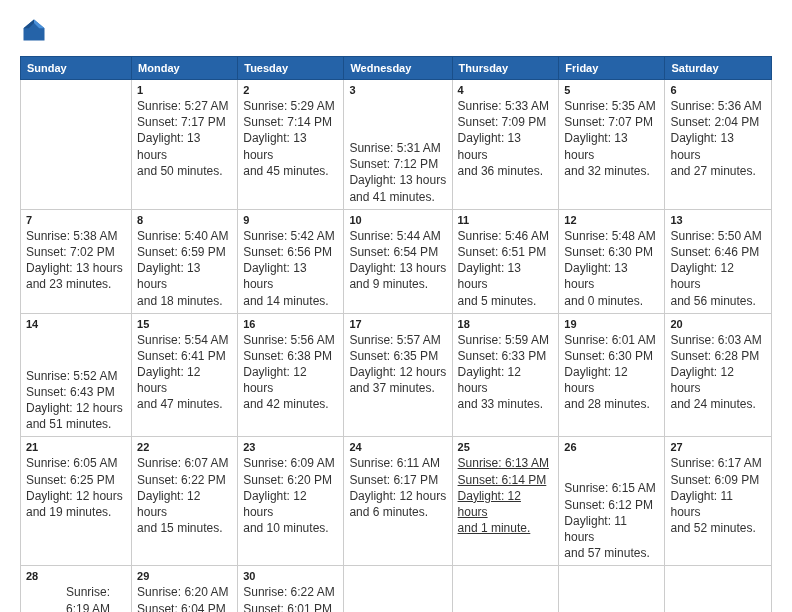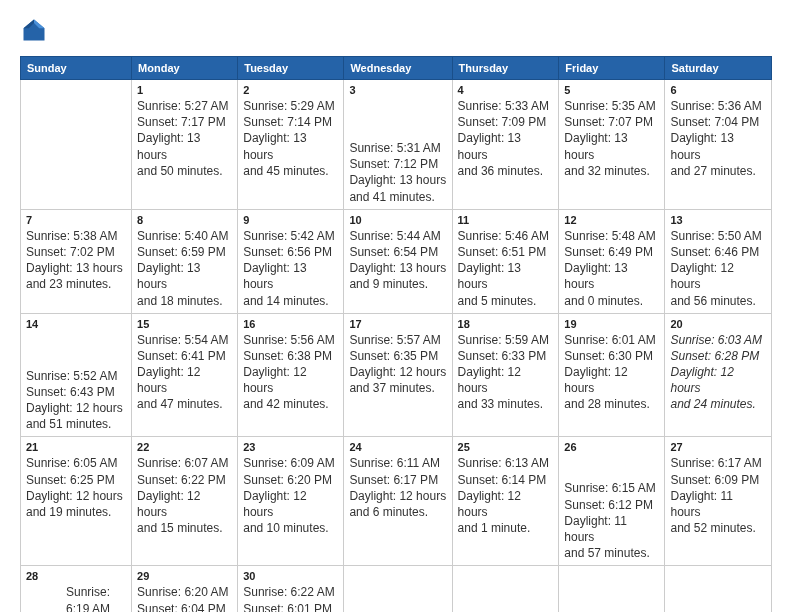--- a/index.html
+++ b/index.html
@@ -159,21 +159,21 @@
           <td>
             <span class="day-num">5</span>
             <div class="day-info" style="white-space: pre-line;">Sunrise: 5:35 AM
 Sunset: 7:07 PM
 Daylight: 13 hours
 and 32 minutes.</div>
           </td>
           <td>
             <span class="day-num">6</span>
             <div class="day-info" style="white-space: pre-line;">Sunrise: 5:36 AM
-Sunset: 7:04 PM
+Sunset: 2:04 PM
 Daylight: 13 hours
 and 27 minutes.</div>
           </td>
         </tr>
         <tr>
           <td>
             <span class="day-num">7</span>
             <div class="day-info" style="white-space: pre-line;">Sunrise: 5:38 AM
 Sunset: 7:02 PM
 Daylight: 13 hours
@@ -203,21 +203,21 @@
           <td>
             <span class="day-num">11</span>
             <div class="day-info" style="white-space: pre-line;">Sunrise: 5:46 AM
 Sunset: 6:51 PM
 Daylight: 13 hours
 and 5 minutes.</div>
           </td>
           <td>
             <span class="day-num">12</span>
             <div class="day-info" style="white-space: pre-line;">Sunrise: 5:48 AM
-Sunset: 6:49 PM
+Sunset: 6:30 PM
 Daylight: 13 hours
 and 0 minutes.</div>
           </td>
           <td>
             <span class="day-num">13</span>
             <div class="day-info" style="white-space: pre-line;">Sunrise: 5:50 AM
 Sunset: 6:46 PM
 Daylight: 12 hours
 and 56 minutes.</div>
           </td>
@@ -260,21 +260,21 @@
           </td>
           <td>
             <span class="day-num">19</span>
             <div class="day-info" style="white-space: pre-line;">Sunrise: 6:01 AM
 Sunset: 6:30 PM
 Daylight: 12 hours
 and 28 minutes.</div>
           </td>
           <td>
             <span class="day-num">20</span>
-            <div class="day-info" style="white-space: pre-line; font-style: italic;">Sunrise: 6:03 AM
+            <div class="day-info" style="white-space: pre-line;">Sunrise: 6:03 AM
 Sunset: 6:28 PM
 Daylight: 12 hours
 and 24 minutes.</div>
           </td>
         </tr>
         <tr>
           <td>
             <span class="day-num">21</span>
             <div class="day-info" style="white-space: pre-line;">Sunrise: 6:05 AM
 Sunset: 6:25 PM
@@ -297,21 +297,21 @@
           </td>
           <td>
             <span class="day-num">24</span>
             <div class="day-info" style="white-space: pre-line;">Sunrise: 6:11 AM
 Sunset: 6:17 PM
 Daylight: 12 hours
 and 6 minutes.</div>
           </td>
           <td>
             <span class="day-num">25</span>
-            <div class="day-info" style="white-space: pre-line;">Sunrise: 6:13 AM
+            <div class="day-info" style="white-space: pre-line; text-decoration: underline;">Sunrise: 6:13 AM
 Sunset: 6:14 PM
 Daylight: 12 hours
 and 1 minute.</div>
           </td>
           <td>
             <span class="day-num">26</span>
             <div class="day-info" style="white-space: pre-line; margin-top: 27px;">Sunrise: 6:15 AM
 Sunset: 6:12 PM
 Daylight: 11 hours
 and 57 minutes.</div>

